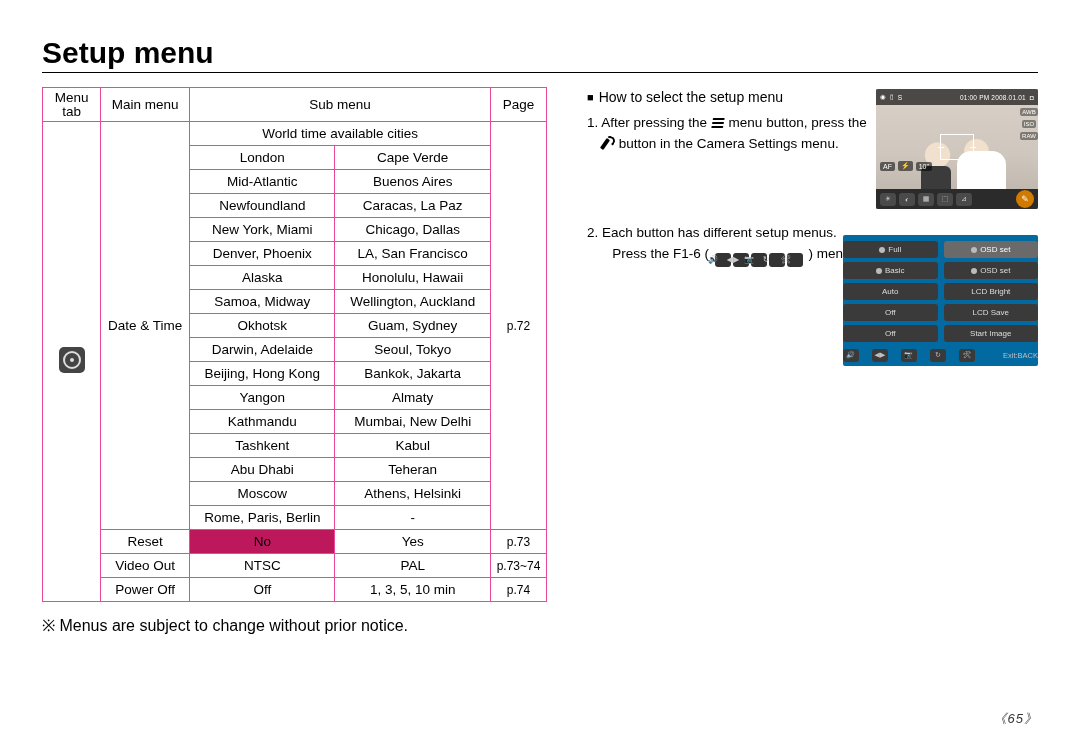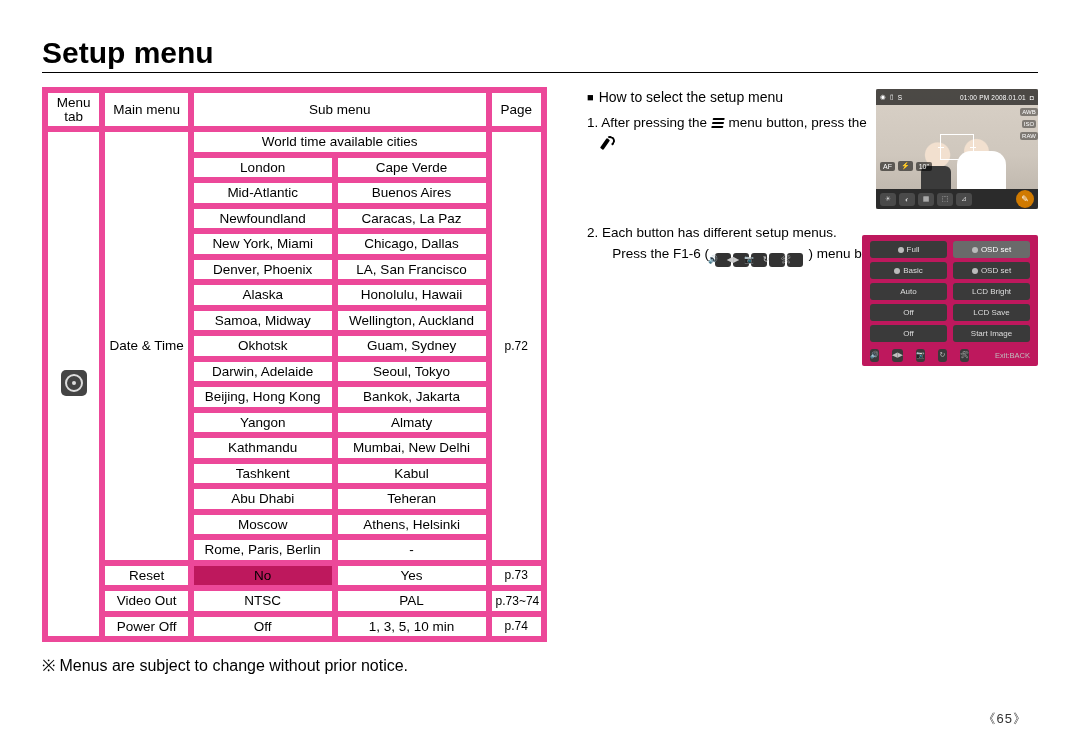--- a/index.html
+++ b/index.html
@@ -34,21 +34,21 @@
 
   
   table.menu {
     border-collapse: collapse;
     width: 100%;
     font-size: 13.5px;
     line-height: 1;
     table-layout: fixed;
   }
   table.menu th, table.menu td {
-    border: 6px solid #ec4899;
+    border: 1px solid #ec4899;
     text-align: center;
     vertical-align: middle;
     height: 24px;
     padding: 3px 4px;
     font-weight: normal;
   }
   table.menu th { font-weight: normal; }
   .col-menutab { width: 56px; }
   .col-mainmenu { width: 86px; }
   .col-sub1 { width: 140px; }
@@ -161,45 +161,46 @@
     position:absolute;left:50%;top:48%;width:34px;height:26px;margin:-13px 0 0 -17px;border:1px solid #fff;
   }
   .cam-preview .focusbox::before,.cam-preview .focusbox::after{
     content:"";position:absolute;top:-3px;width:1px;height:6px;background:#fff;
   }
   .cam-preview .focusbox::before{left:-3px;width:6px;height:1px;top:50%;}
   .cam-preview .focusbox::after{right:-3px;width:6px;height:1px;top:50%;}
 
   
   .settings-panel{
-    position:absolute;top:148px;right:0;width:176px;
-    background:#be185d;border-radius:2px;padding:6px 8px 2px;
+    position:absolute;top:148px;right:0;width:195px;
+    background:#0369a1;border-radius:2px;padding:6px 0 2px;
     font-size:8px;color:#ddd;
   }
   .settings-panel .row{display:flex;gap:6px;margin-bottom:4px;align-items:stretch;}
   .settings-panel .cell{
     flex:1;background:#3a3a3a;border-radius:3px;height:17px;display:flex;align-items:center;justify-content:center;gap:3px;
   }
   .settings-panel .cell.sel{background:#6a6a6a;color:#fff;}
   .settings-panel .cell .dot{width:6px;height:6px;border-radius:50%;background:#bbb;}
   .settings-panel .footer{
     display:flex;gap:13px;align-items:center;height:18px;margin-top:2px;color:#bfbfbf;font-size:7.5px;
   }
   .settings-panel .footer .fi{
     width:16px;height:13px;background:#3a3a3a;border-radius:3px;display:flex;align-items:center;justify-content:center;font-size:7px;
   }
   .settings-panel .footer .spacer{flex:1}
 
   .step.second { margin-top: 68px; max-width: 310px; }
 
   .page-ind {
     position:absolute;
-    right:53px; bottom:18px;
+    right:42px; bottom:18px;
     font-size:13px;color:#333;
     letter-spacing:1px;
+    font-style:italic;
   }
 </style>
 </head>
 <body>
 
 <div class="page">
   <h1 class="title">Setup menu</h1>
   <hr class="title-rule">
 
   <div class="columns">
@@ -318,20 +319,21 @@
     <div class="col-right">
       <div class="howto-head">
         <span class="bullet">■</span><span>How to select the setup menu</span>
       </div>
 
       <div class="step">
         <span>1. After pressing the</span>
         <span class="inline-icon menu-i"></span>
         <span>menu button, press the</span><br>
         <span class="inline-icon wrench-i"></span>
+        <span>button in the Camera Settings menu.</span>
       </div>
 
       <div class="cam-preview">
         <div class="photo"></div>
         <div class="bride"></div>
         <div class="focusbox"></div>
         <div class="topbar">
           <span>◉</span>
             <span>▯</span>
             <span>S</span>

